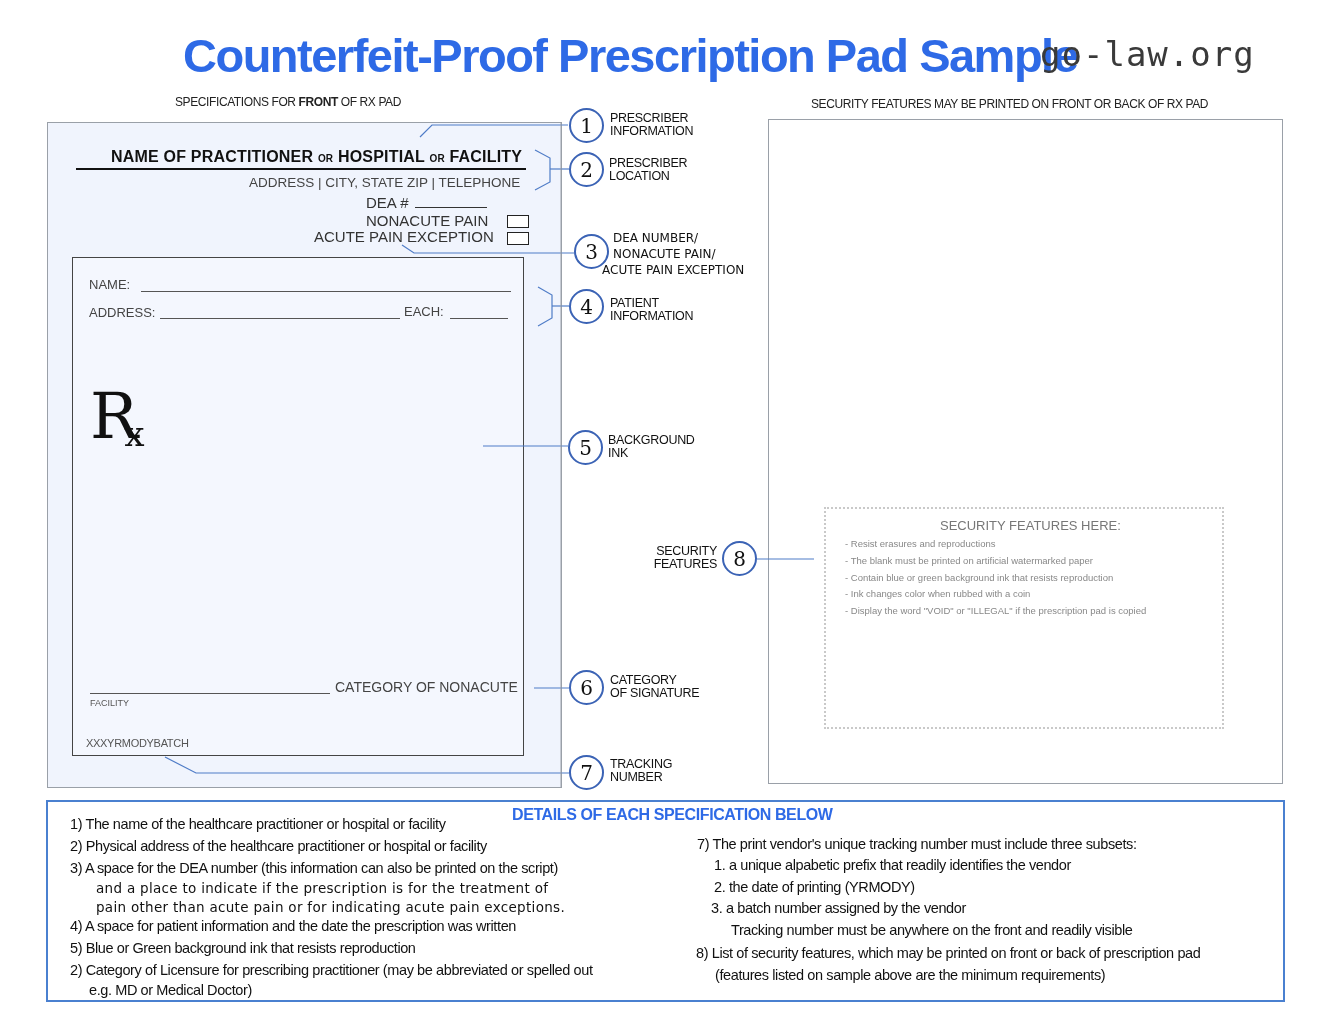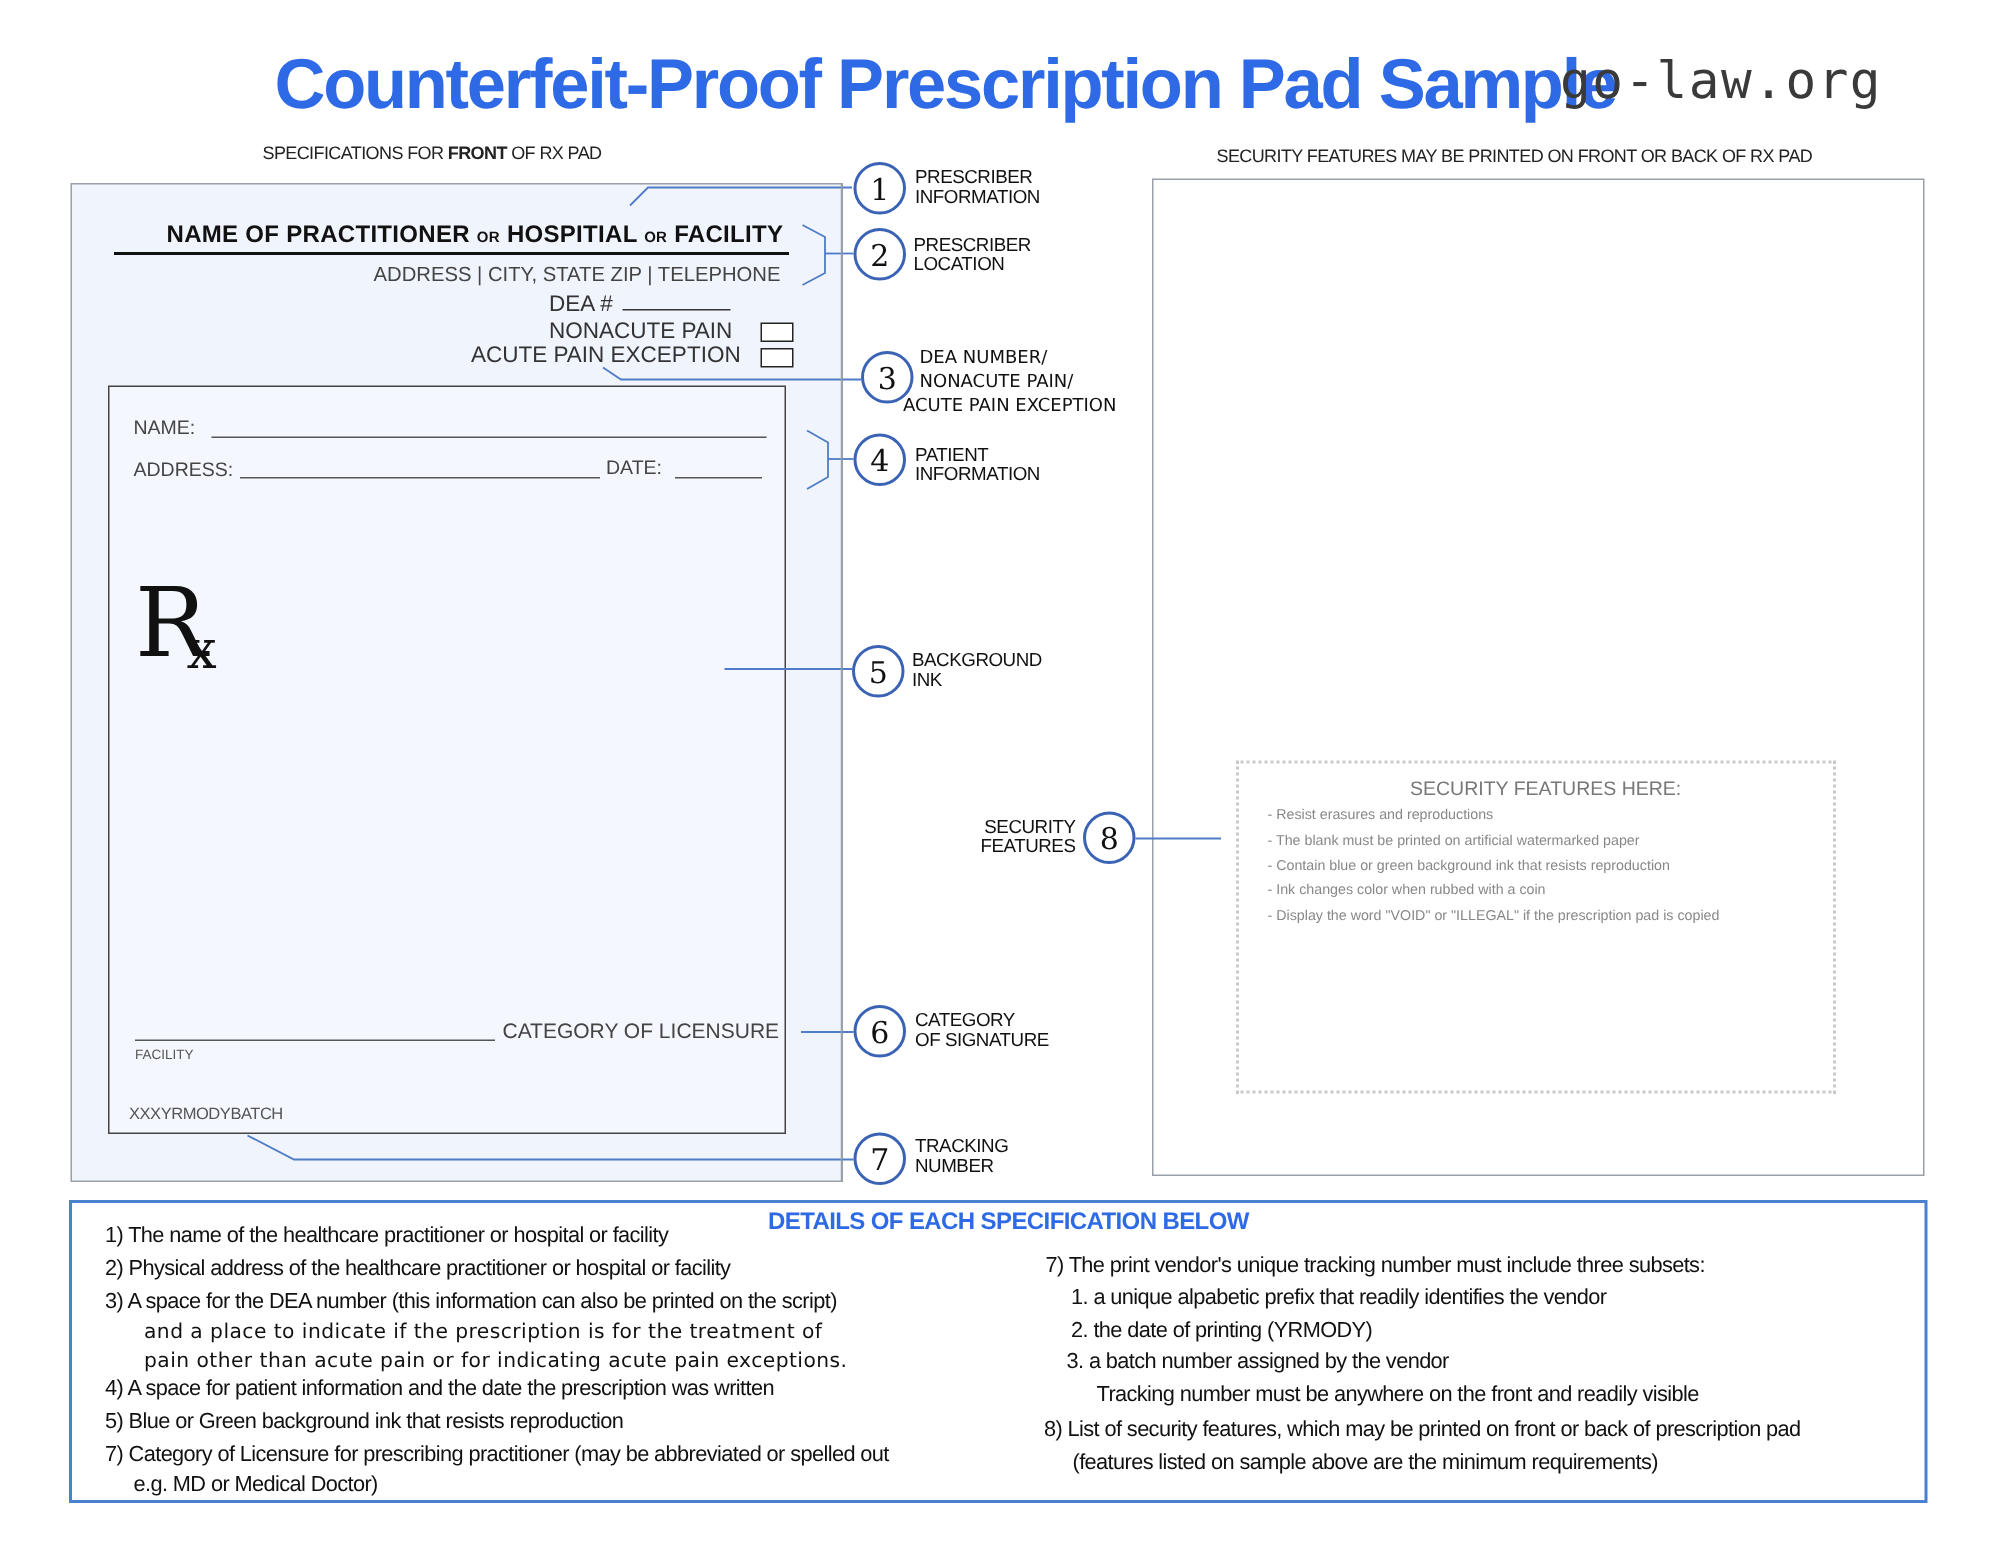--- a/index.html
+++ b/index.html
@@ -114,27 +114,27 @@
 <div class="abs chk" style="left:507px; top:215px;"></div>
 <div class="abs acute">ACUTE PAIN EXCEPTION</div>
 <div class="abs chk" style="left:507px; top:232px;"></div>
 
 <div class="abs rx-box"></div>
 
 <div class="abs field-label" style="left:89px; top:277px;">NAME:</div>
 <div class="abs blank-line" style="left:141px; top:291px; width:370px;"></div>
 <div class="abs field-label" style="left:89px; top:305px;">ADDRESS:</div>
 <div class="abs blank-line" style="left:160px; top:318px; width:240px;"></div>
-<div class="abs field-label" style="left:404px; top:304px;">DATE:</div>
+<div class="abs field-label" style="left:404px; top:304px;">EACH:</div>
 <div class="abs blank-line" style="left:450px; top:318px; width:58px;"></div>
 
 <div class="abs rx-symbol"><span>R</span><span class="x">x</span></div>
 
 <div class="abs blank-line" style="left:90px; top:693px; width:240px;"></div>
-<div class="abs field-label" style="left:335px; top:679px; font-size:14px;">CATEGORY OF LICENSURE</div>
+<div class="abs field-label" style="left:335px; top:679px; font-size:14px;">CATEGORY OF NONACUTE</div>
 <div class="abs sig-label">FACILITY</div>
 <div class="abs tracking">XXXYRMODYBATCH</div>
 
 <div class="abs pad-back"></div>
 <div class="abs sec-box"></div>
 <div class="abs sec-title">SECURITY FEATURES HERE:</div>
 <div class="abs sec-item" style="top:538px;">- Resist erasures and reproductions</div>
 <div class="abs sec-item" style="top:555px;">- The blank must be printed on artificial watermarked paper</div>
 <div class="abs sec-item" style="top:572px;text-align:center;">- Contain blue or green background ink that resists reproduction</div>
 <div class="abs sec-item" style="top:588px;">- Ink changes color when rubbed with a coin</div>
@@ -217,21 +217,21 @@
 <div class="abs details"></div>
 <div class="abs details-title">DETAILS OF EACH SPECIFICATION BELOW</div>
 
 <div class="abs dline" style="left:70px; top:816px;">1)  The name of the healthcare practitioner or hospital or facility</div>
 <div class="abs dline" style="left:70px; top:838px;text-align:right;">2)  Physical address of the healthcare practitioner or hospital or facility</div>
 <div class="abs dline" style="left:70px; top:860px;">3)  A space for the DEA number (this information can also be printed on the script)</div>
 <div class="abs dline wide" style="left:96px; top:880px;">and a place to indicate if the prescription is for the treatment of</div>
 <div class="abs dline wide" style="left:96px; top:899px;">pain other than acute pain or for indicating acute pain exceptions.</div>
 <div class="abs dline" style="left:70px; top:918px;">4)  A space for patient information and the date the prescription was written</div>
 <div class="abs dline" style="left:70px; top:940px;">5)  Blue or Green background ink that resists reproduction</div>
-<div class="abs dline" style="left:70px; top:962px;">7)  Category of Licensure for prescribing practitioner  (may be abbreviated or spelled out</div>
+<div class="abs dline" style="left:70px; top:962px;">2)  Category of Licensure for prescribing practitioner  (may be abbreviated or spelled out</div>
 <div class="abs dline" style="left:89px; top:982px;">e.g. MD or Medical Doctor)</div>
 
 <div class="abs dline" style="left:697px; top:836px;">7)  The print vendor's unique tracking number must include three subsets:</div>
 <div class="abs dline" style="left:714px; top:857px;">1. a unique alpabetic prefix that readily identifies the vendor</div>
 <div class="abs dline" style="left:714px; top:879px;">2. the date of printing (YRMODY)</div>
 <div class="abs dline" style="left:711px; top:900px;">3.  a batch number assigned by the vendor</div>
 <div class="abs dline" style="left:731px; top:922px;">Tracking number must be anywhere on the front and readily visible</div>
 <div class="abs dline" style="left:696px; top:945px;">8) List of security features, which may be printed on front or back of prescription pad</div>
 <div class="abs dline" style="left:715px; top:967px;">(features listed on sample above are the minimum requirements)</div>
 

